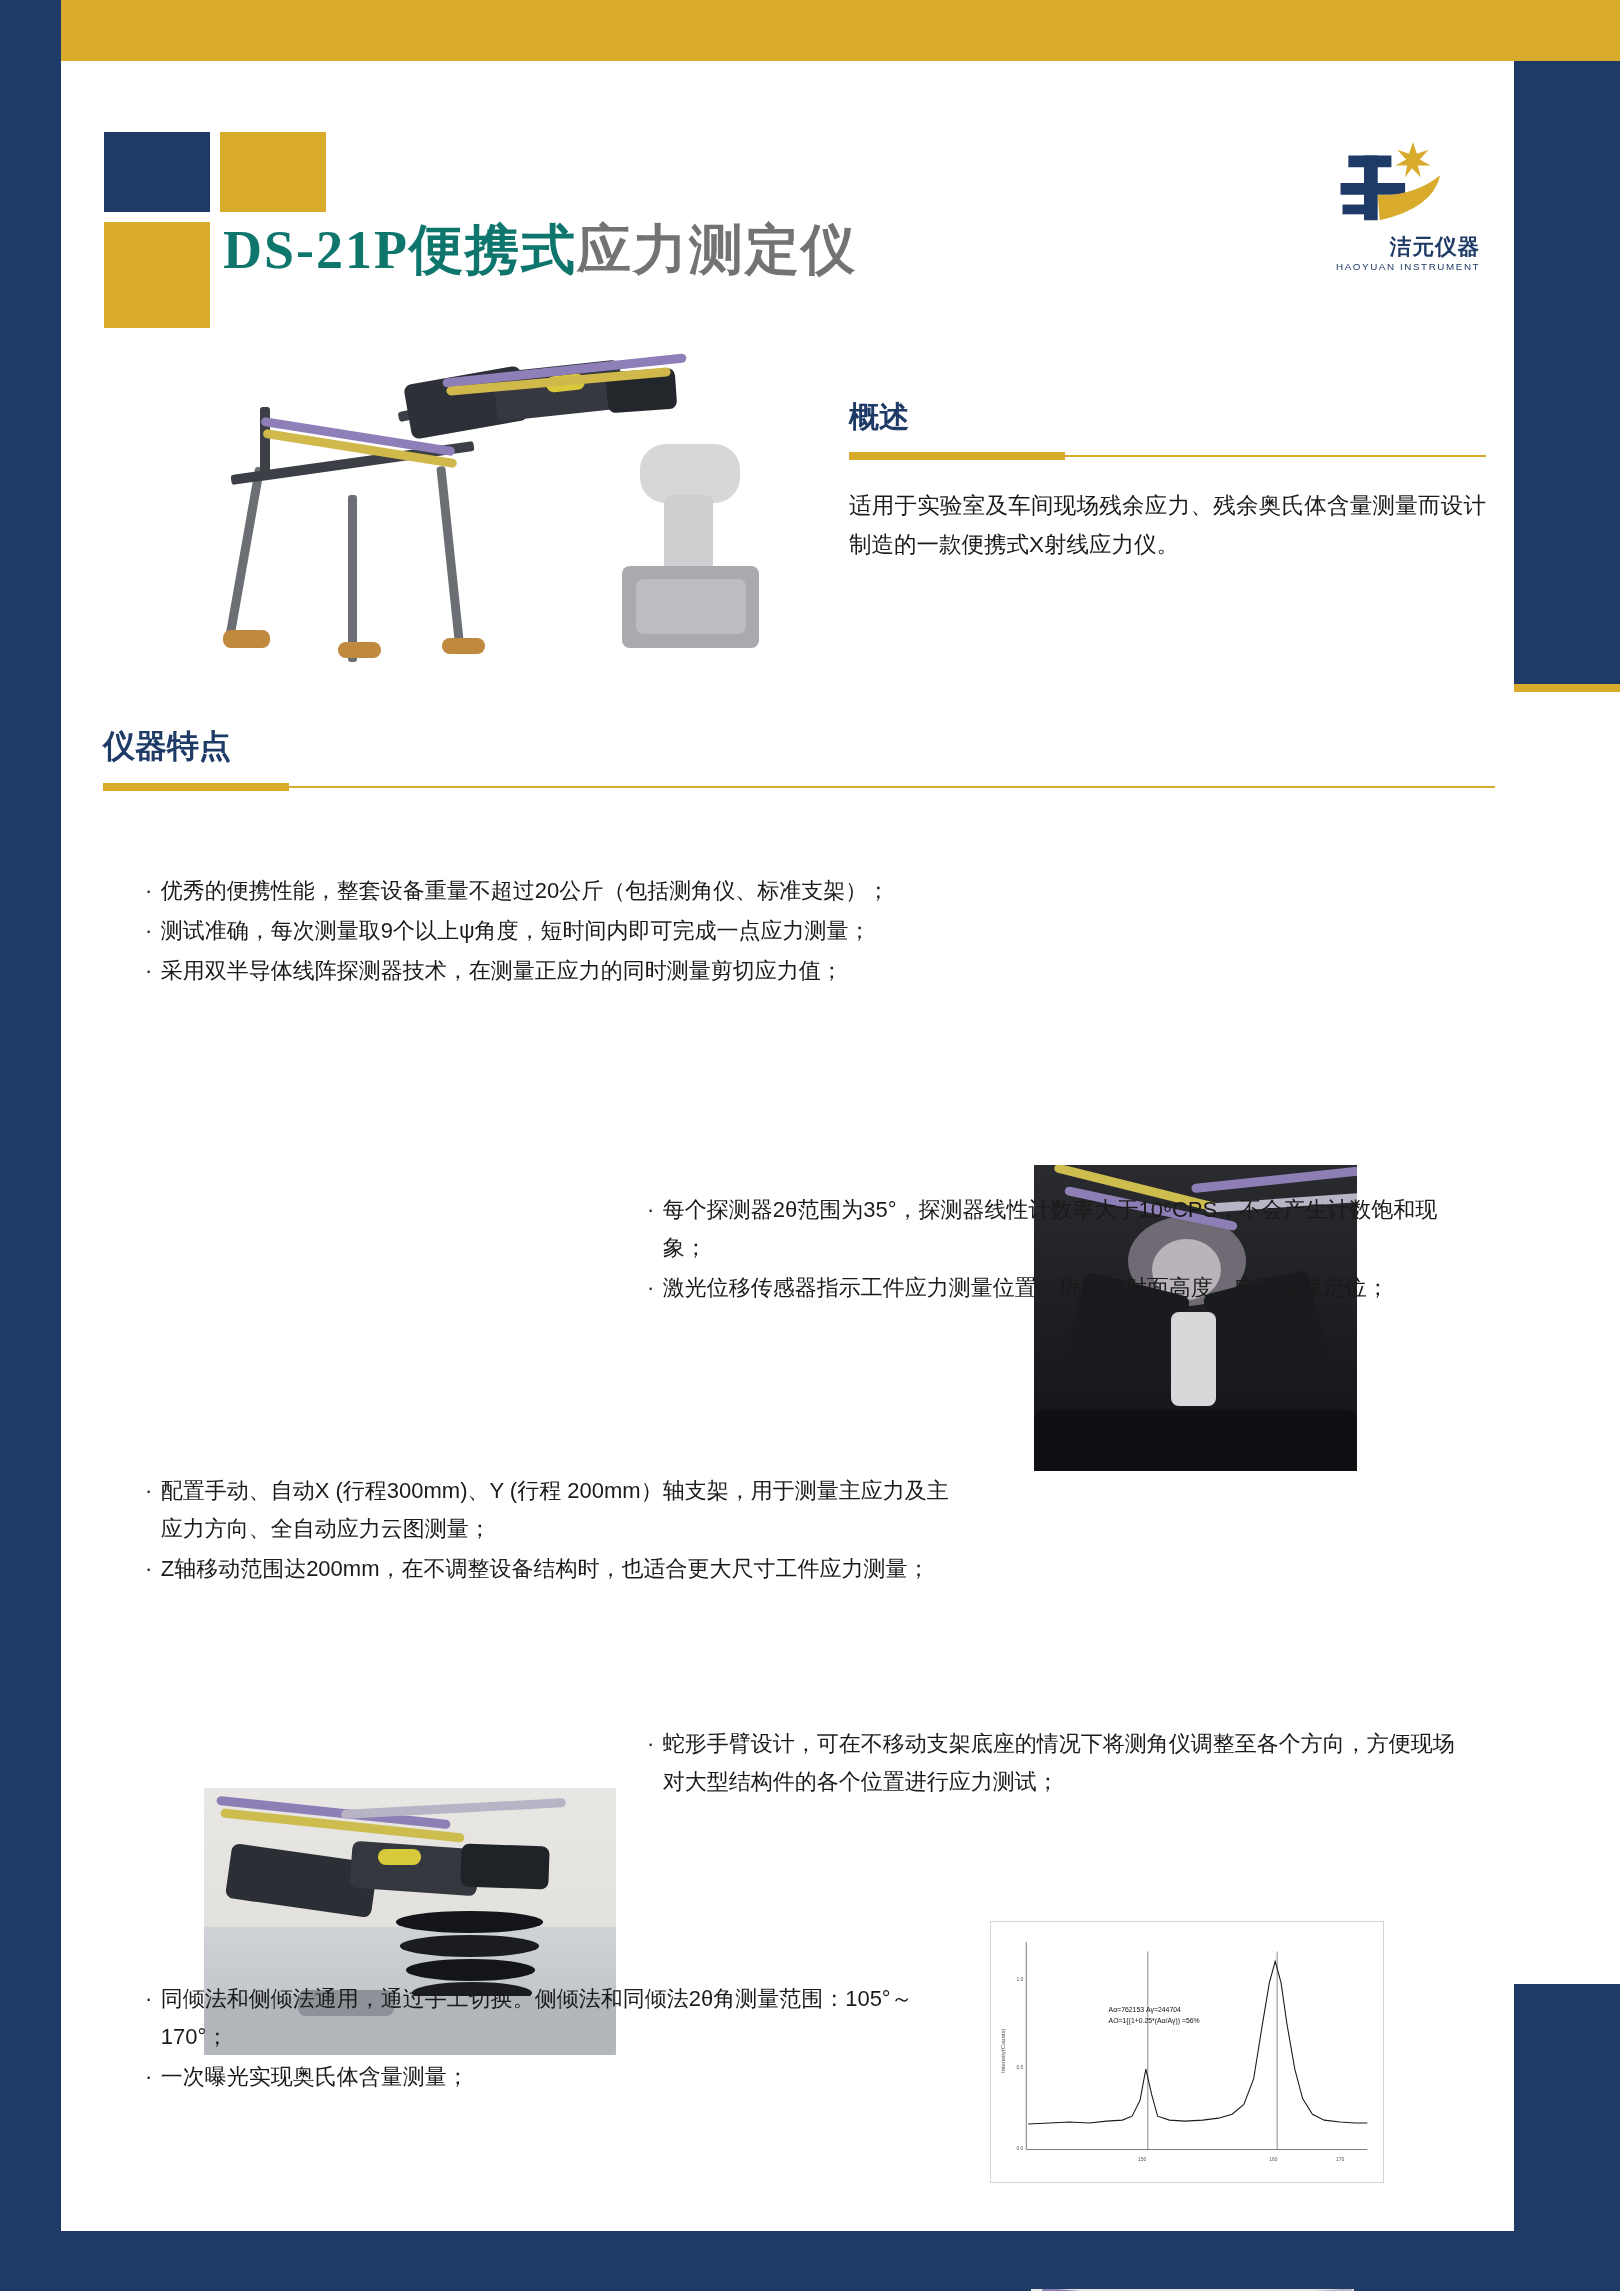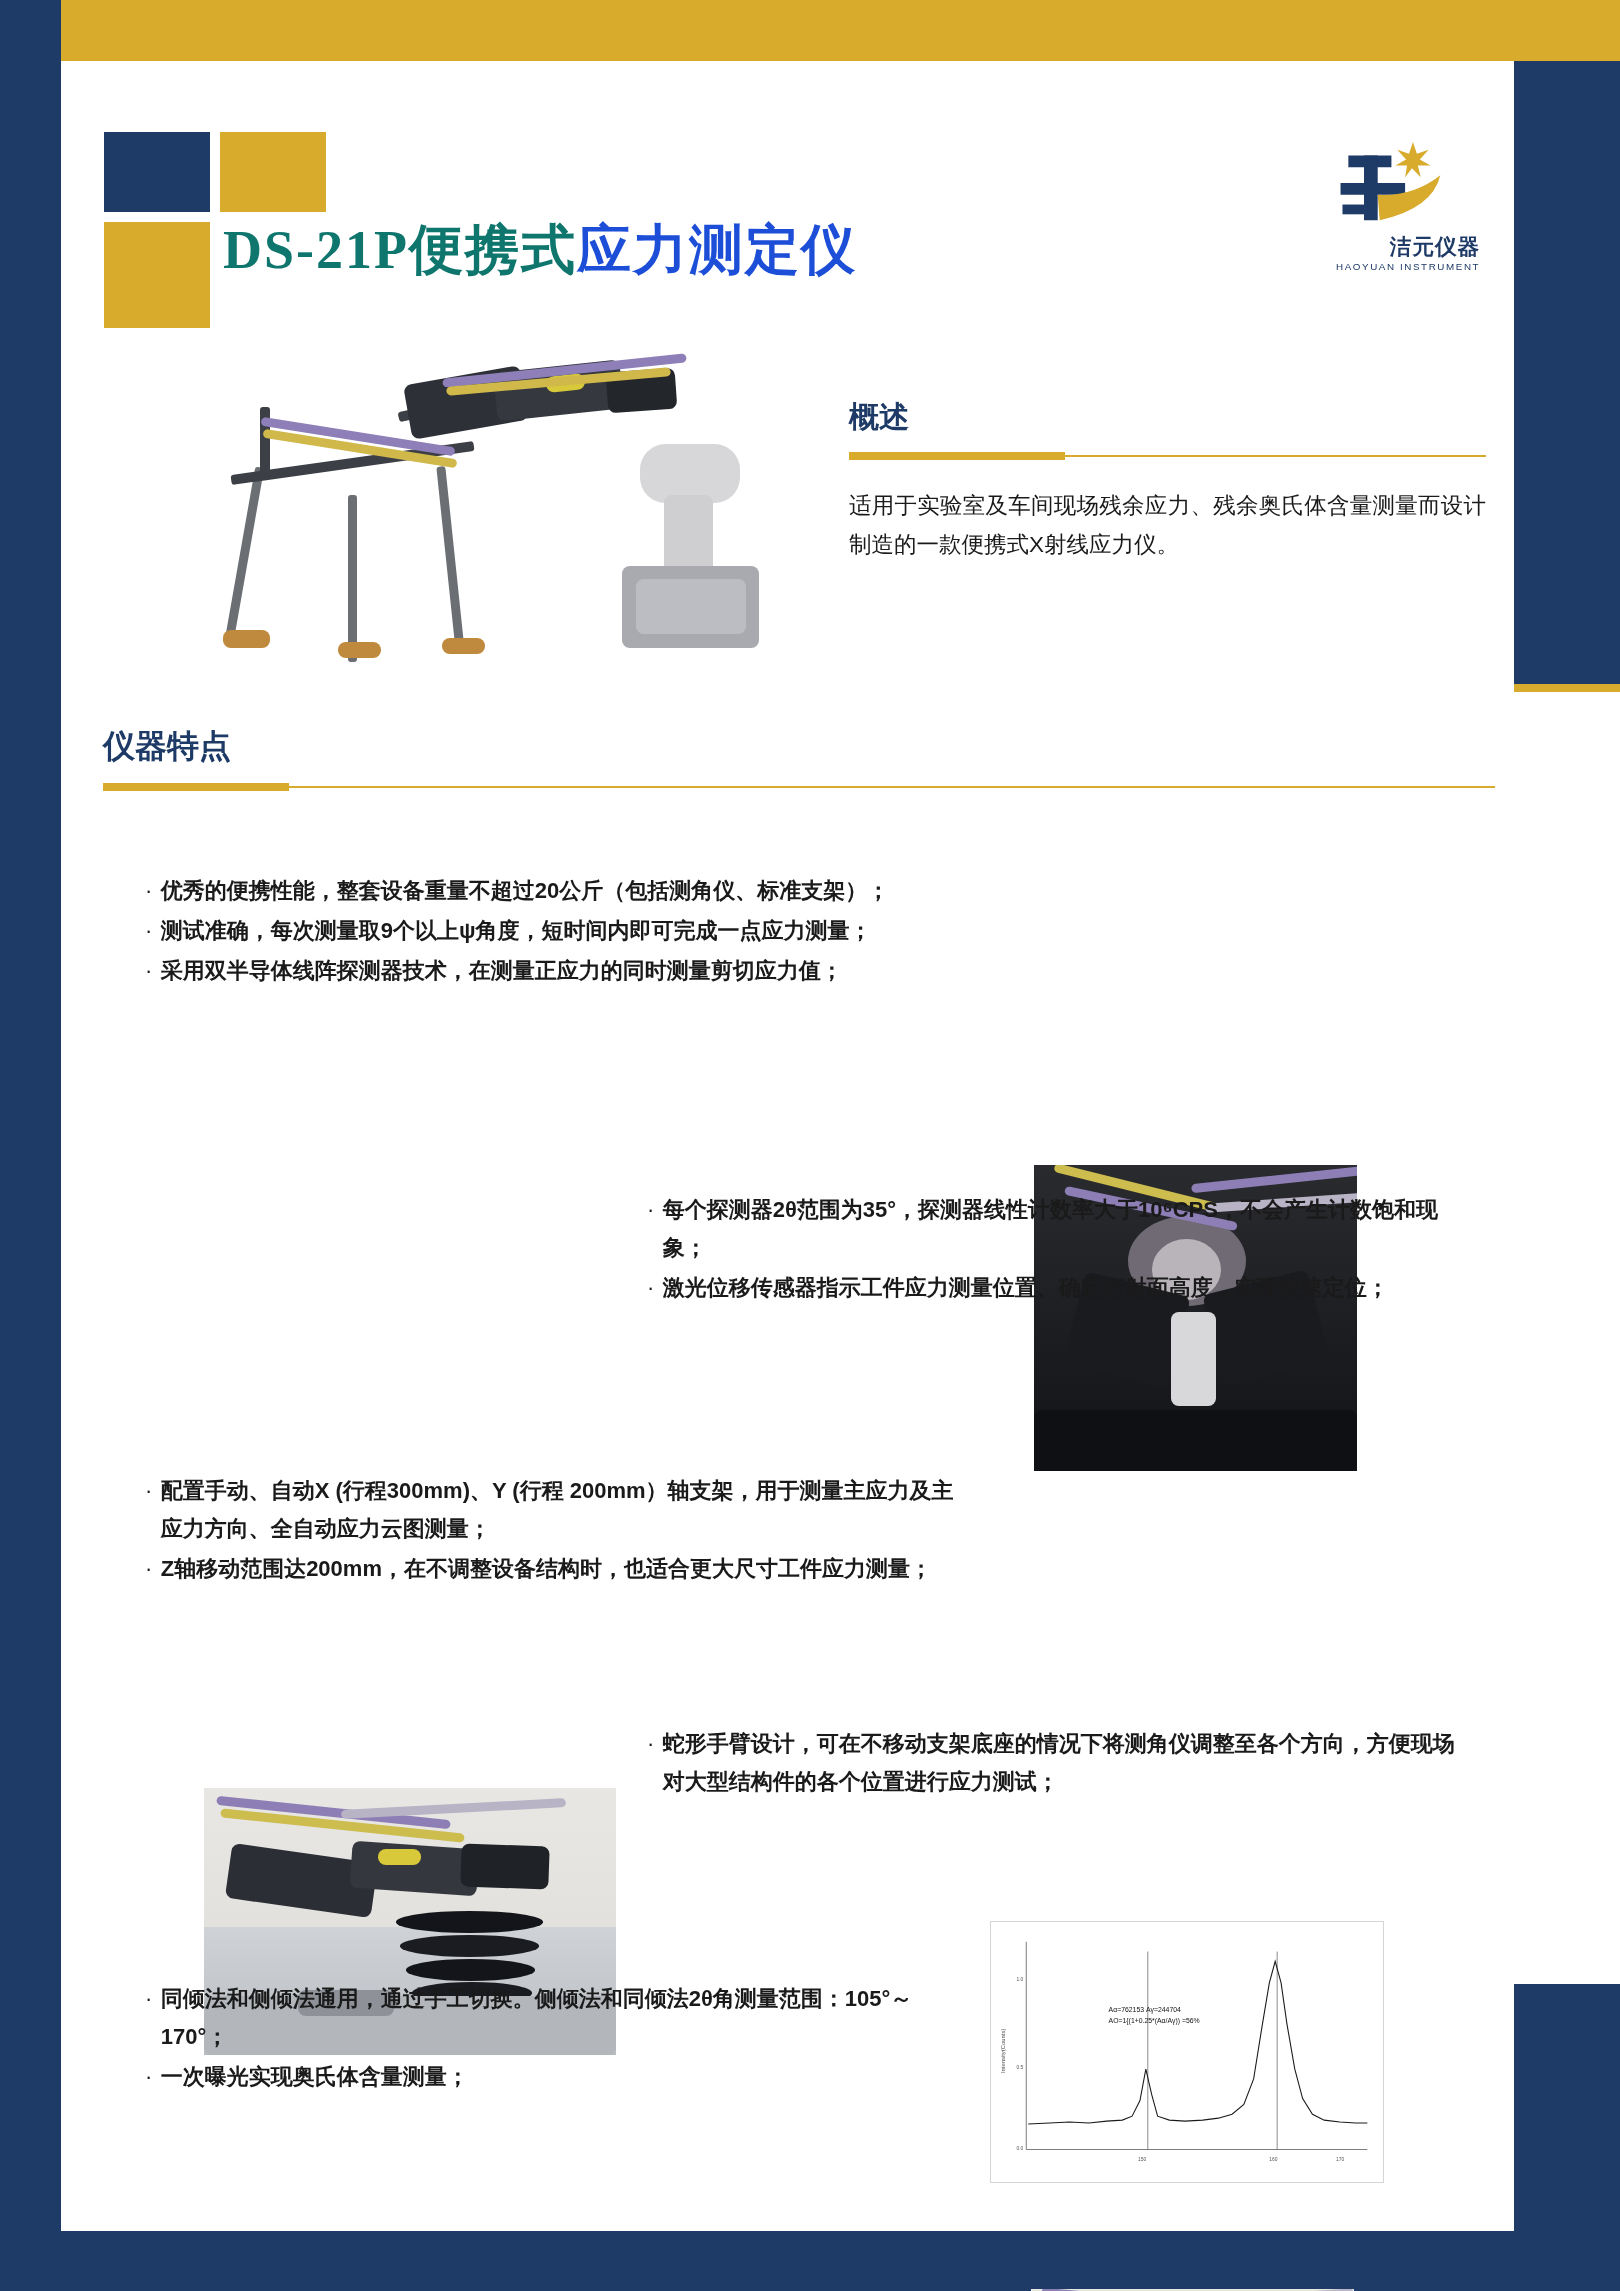--- a/index.html
+++ b/index.html
@@ -89,21 +89,21 @@
   .title {
     position: absolute;
     left: 125px; top: 96px;
     font-size: 54px;
     font-weight: bold;
     letter-spacing: 2px;
     font-family: "Liberation Serif", "DejaVu Serif", serif;
     white-space: nowrap;
   }
   .title .t-navy { color: #0f766e; }
-  .title .t-gold { color: #1d4ed8; }
+  .title .t-gold { color: #737373; }
 
   
   .logo {
     position: absolute;
     right: 9.8px; top: 17.6px;
     width: 186px; height: 147px;
     text-align: right;
   }
   .logo svg { display: block; margin: 0 auto; }
   .logo-cn {
@@ -178,21 +178,21 @@
   }
   .bullets .li {
     display: flex;
     margin-bottom: 2px;
   }
   .bullets .dot {
     flex: 0 0 auto;
     width: 15.7px;
     color: #1a1a1a;
   }
-  .bullets .txt { flex: 1 1 auto; font-weight: bold; }
+  .bullets .txt { flex: 1 1 auto; }
 
   .blk { position: absolute; }
 
   .ph { position: relative; overflow: hidden; background: #c9ccd1; }
 
   
   .desk-bg {
     position: absolute; inset: 0;
     background: linear-gradient(#e9e7e3 0%, #e3e1dd 52%, #cfd2d6 52%, #b9bdc2 100%);
   }

